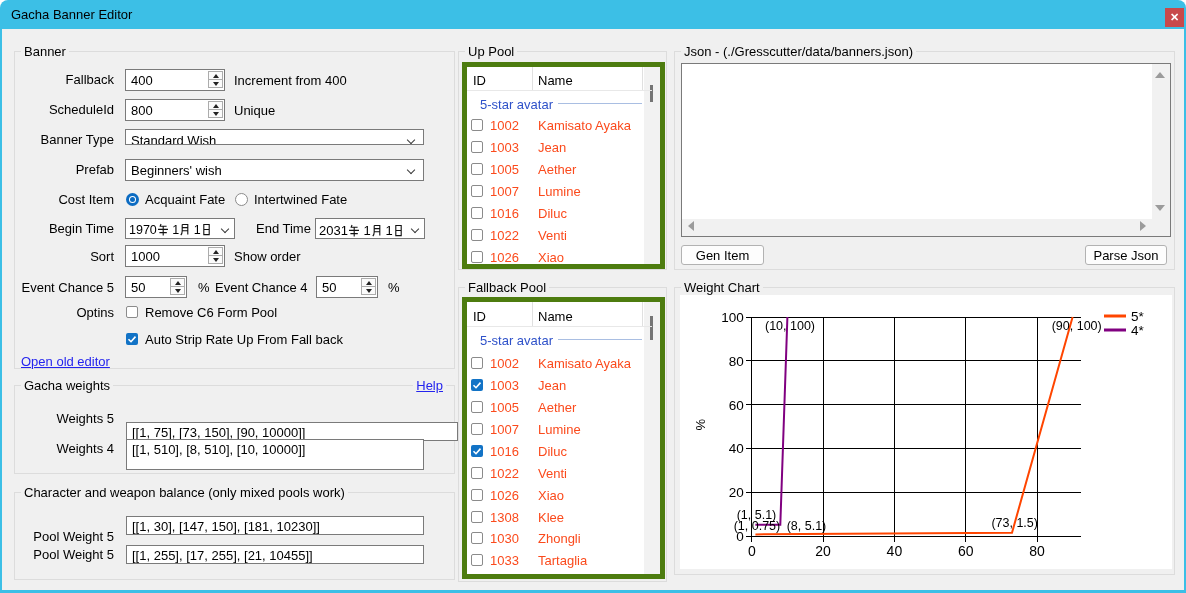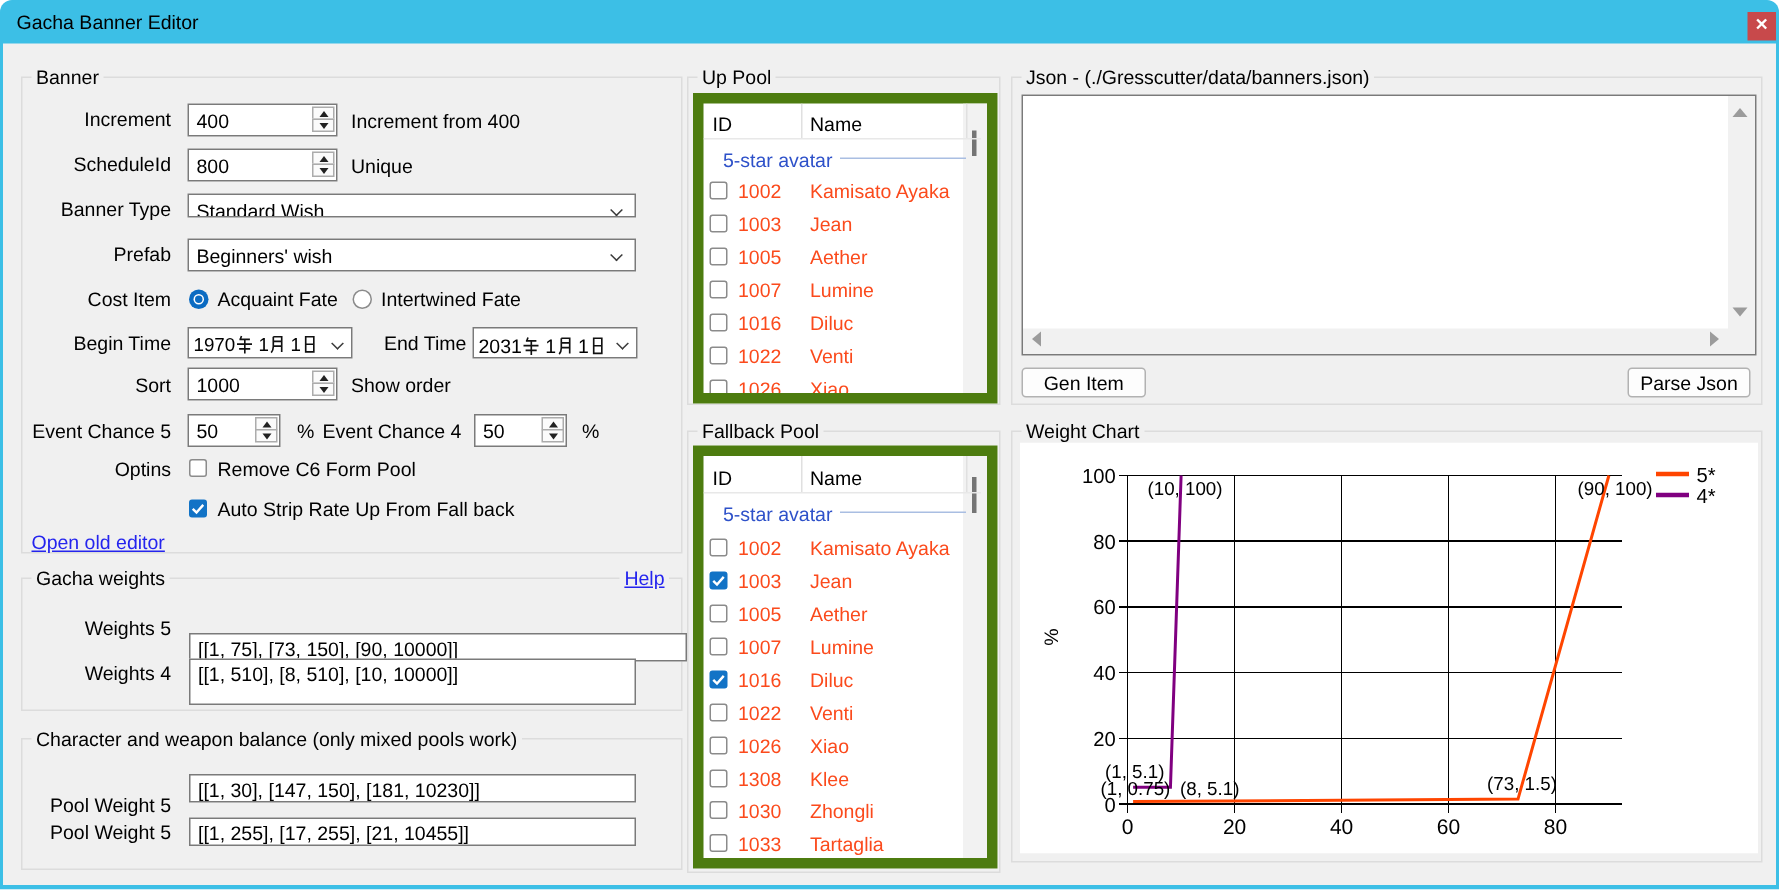--- a/index.html
+++ b/index.html
@@ -19,39 +19,39 @@
 .tu{position:absolute;left:50%;top:50%;margin:-2px 0 0 -3px;width:0;height:0;border-left:3px solid transparent;border-right:3px solid transparent;border-bottom:4px solid #222}
 .td{position:absolute;left:50%;top:50%;margin:-2px 0 0 -3px;width:0;height:0;border-left:3px solid transparent;border-right:3px solid transparent;border-top:4px solid #222}
 .chev{position:absolute;right:9px;top:7px;width:6px;height:6px;border-right:1.6px solid #3a3a3a;border-bottom:1.6px solid #3a3a3a;transform:rotate(45deg)}
 .cb{position:absolute;width:12px;height:12px;border:1px solid #8B8B8B;border-radius:2px;background:#fff}
 .cbc{position:absolute;width:12px;height:12px;border-radius:2px;background:#1273C6}
 .rd{position:absolute;width:13px;height:13px;border-radius:50%;border:1px solid #8B8B8B;background:#fff}
 .rdc{position:absolute;width:13px;height:13px;border-radius:50%;background:#0B6BC2}
 .rdc i{position:absolute;left:3px;top:3px;width:7px;height:7px;border-radius:50%;background:#fff}
 .rdc b{position:absolute;left:4px;top:4px;width:5px;height:5px;border-radius:50%;background:#0B6BC2}
 .lk{color:#2424EE;text-decoration:underline}
-.list{position:absolute;border:7px solid #4d7c0f;background:#fff}
+.list{position:absolute;border:5px solid #4d7c0f;background:#fff}
 .sctrack{position:absolute;right:0;top:0;bottom:0;width:16px;background:#F2F2F2}
 .scthumb{position:absolute;background:#757575}
 .hid{position:absolute;color:#000}
 .ora{color:#FB4A1C}
 .blu{color:#2E51C9}
 .btn{position:absolute;background:#FDFDFD;border:1px solid #B2B2B2;border-radius:3px;text-align:center;font-size:13px}
 svg.cjk{display:inline-block;vertical-align:-2px}
 </style></head>
 <body>
 <div id="frame"></div>
 <div id="client"></div>
 <div class="a" style="left:11px;top:7px;font-size:13px">Gacha Banner Editor</div>
 <div class="a" style="left:1165px;top:8px;width:19px;height:19px;background:#C8494B;color:#fff;font-size:11px;font-weight:bold;text-align:center;line-height:19px">✕</div>
 
 <div class="grp" style="left:14px;top:51px;width:441px;height:318px">
     <span class="glab">Banner</span>
   </div>
-<div class="l lr" style="top:73px">Increment</div>
+<div class="l lr" style="top:73px">Fallback</div>
 <div class="in" style="left:125px;top:69px;width:100px;height:22px">
     <span class="tx">400</span>
     <span class="spin">
       <span class="sb">
         <i class="tu"></i>
       </span>
       <span class="sb">
         <i class="td"></i>
       </span>
     </span>

